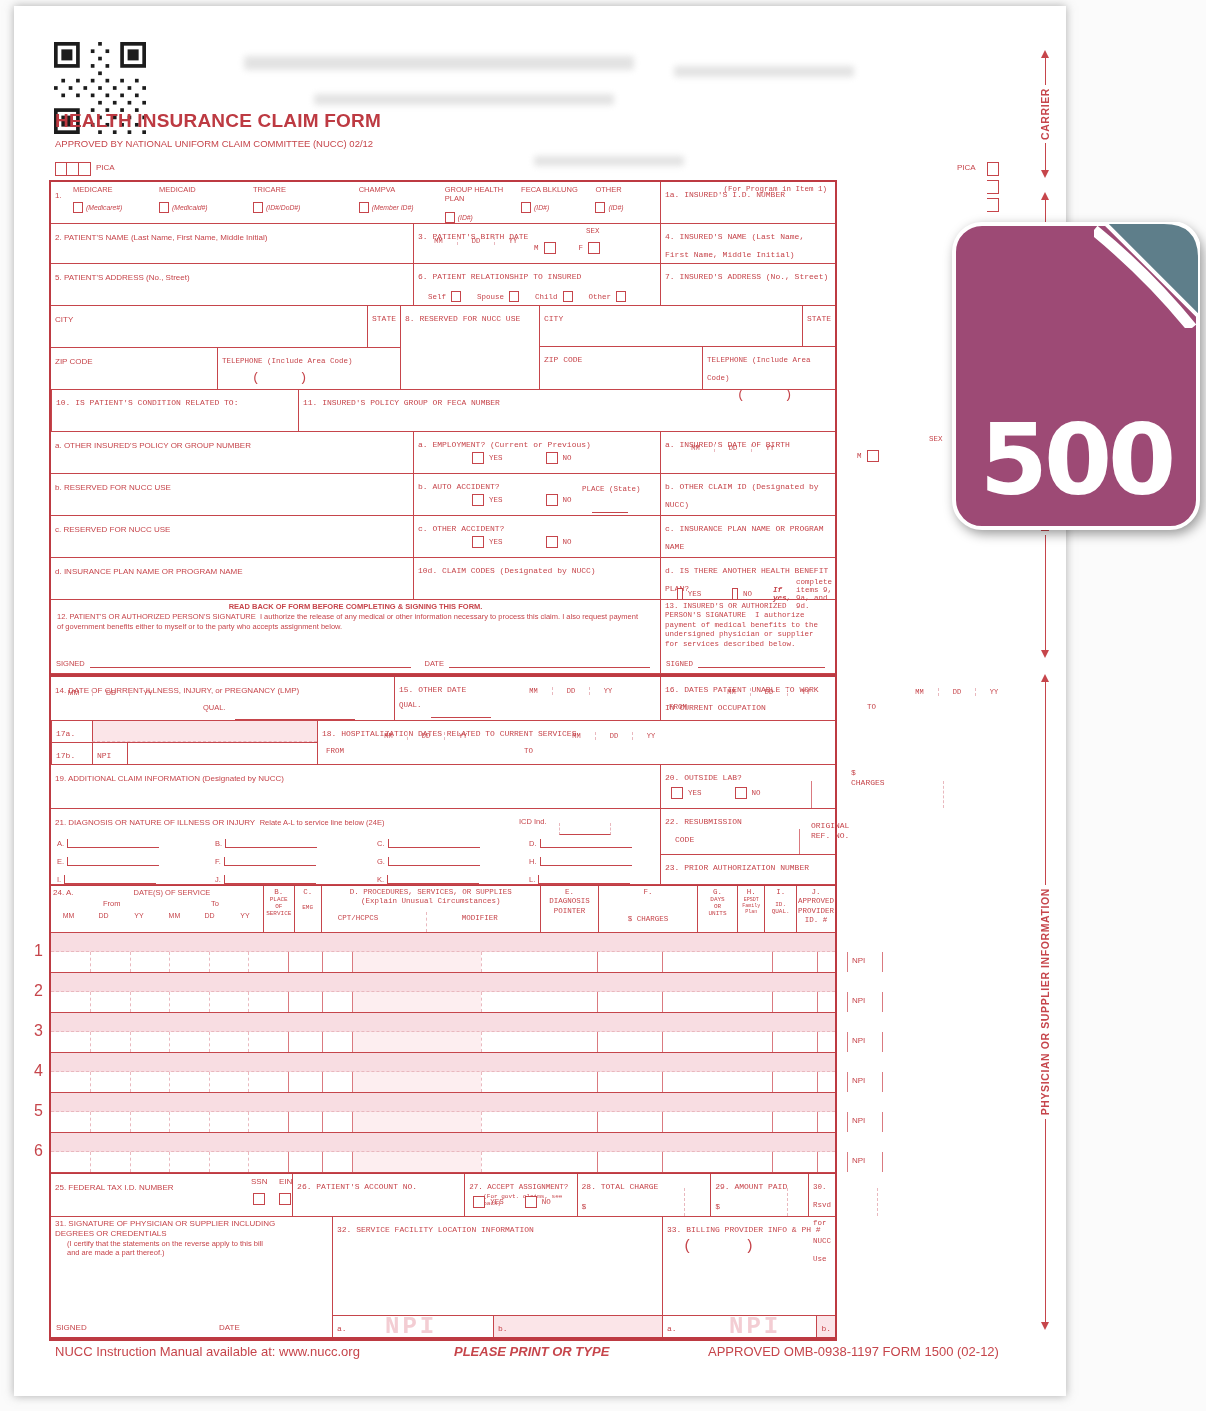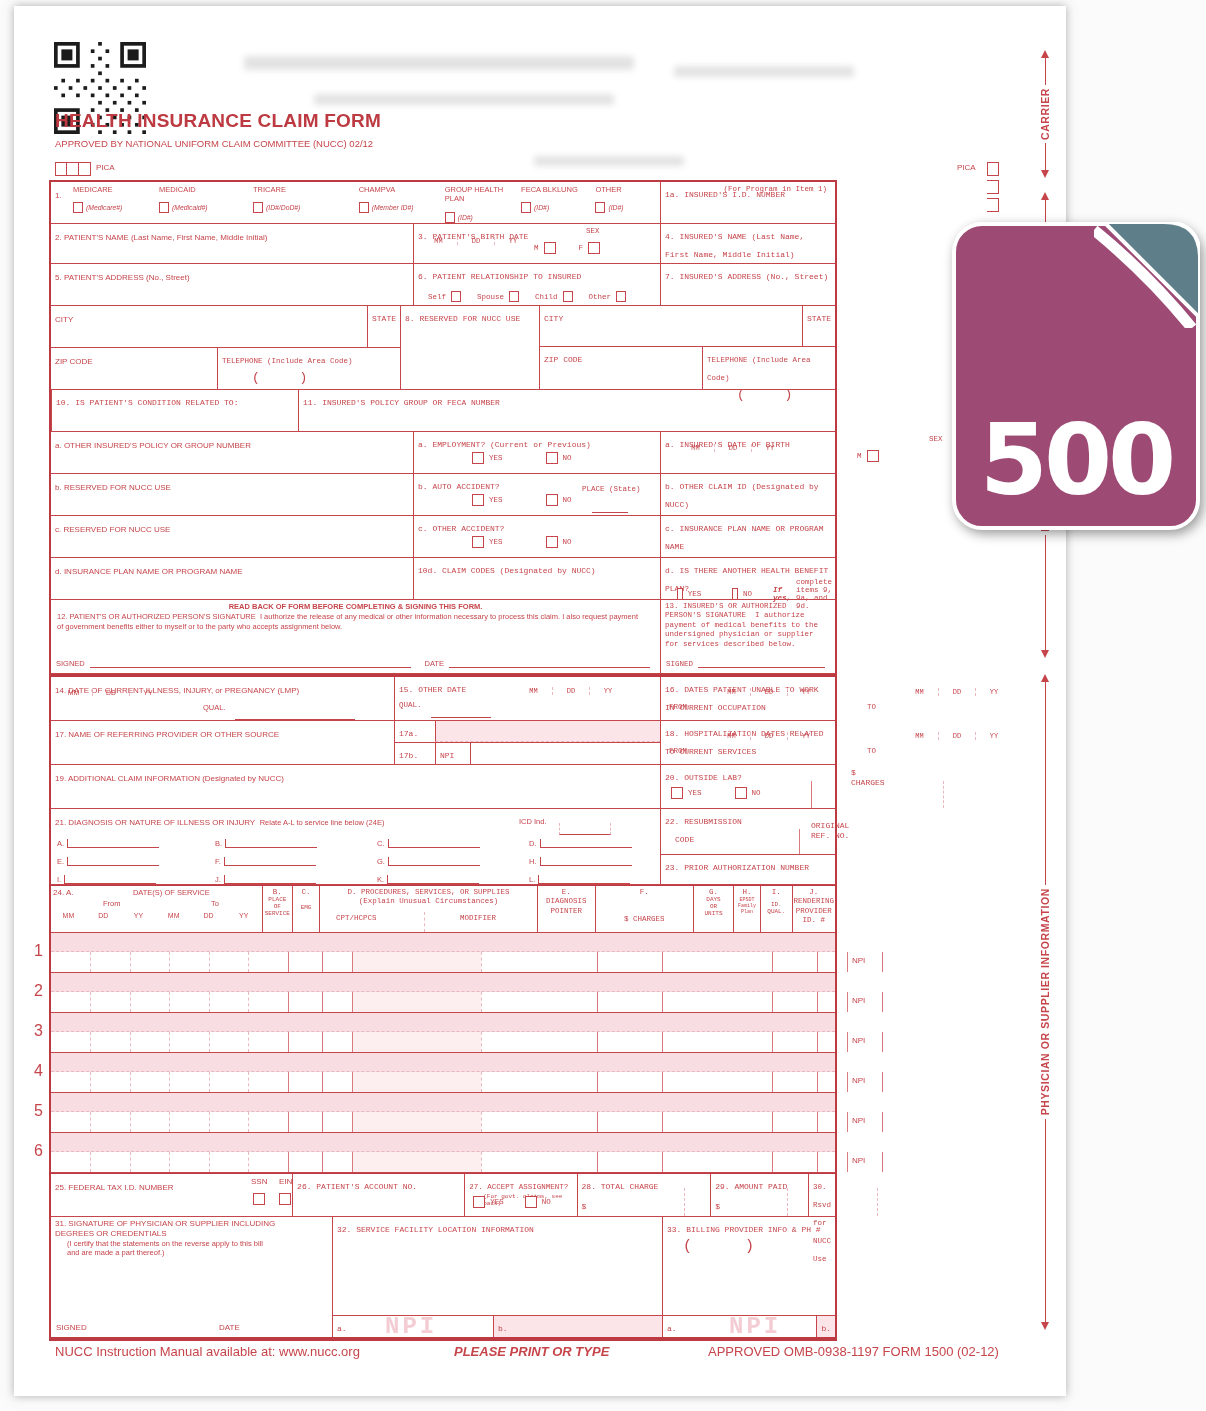--- a/index.html
+++ b/index.html
@@ -418,23 +418,20 @@
               <span>MM</span>
               <span>DD</span>
               <span>YY</span>
             </div>
           <span class="abs lbl" style="left:8px;top:26px">FROM</span>
           <span class="abs lbl" style="left:206px;top:26px">TO</span>
         </div>
       </div>
 
       <div class="frow" style="height:44px">
-        <div class="cell" style="width:343px">
-          <span class="lbl8">17. NAME OF REFERRING PROVIDER OR OTHER SOURCE</span>
-        </div>
         <div class="bl" style="width:266px;display:flex;flex-direction:column">
           <div class="bb" style="height:22px;display:flex">
             <div class="cell" style="width:40px"><span class="lbl8">17a.</span></div>
             <div class="bl" style="flex:1;background:var(--pink);border-bottom:1px dashed var(--dash)"></div>
           </div>
           <div style="height:21px;display:flex">
             <div class="cell" style="width:40px"><span class="lbl8">17b.</span></div>
             <div class="cell bl" style="width:35px"><span class="lbl8">NPI</span></div>
             <div class="bl" style="flex:1"></div>
           </div>
@@ -596,21 +593,21 @@
             <div>Family</div>
             <div>Plan</div>
         </div>
         <div class="hcell bl tiny" style="width:35px">
           <div class="lbl">I.</div>
             <div style="margin-top:5px">ID.</div>
             <div>QUAL.</div>
         </div>
         <div class="hcell bl lbl" style="flex:1">
           <div>J.</div>
-            <div>RENDERING</div>
+            <div>APPROVED</div>
             <div>PROVIDER ID. #</div>
         </div>
       </div>
 
       <div id="service-rows">
   <div class="srow">
     <div class="srow-num">1</div>
     <div class="sband"></div>
     <div class="sfield">
       <div class="tint" style="left:301px;width:129px"></div>

